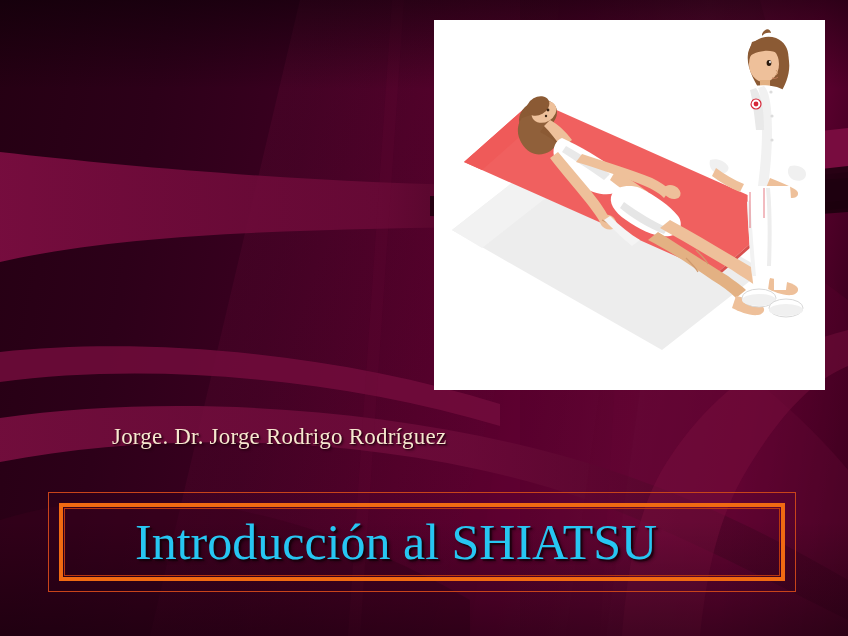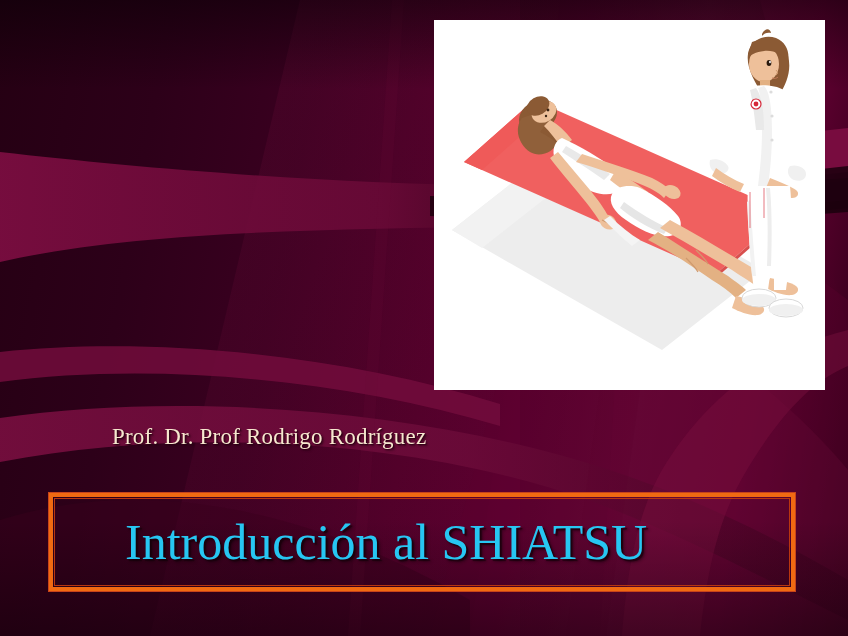--- a/index.html
+++ b/index.html
@@ -62,21 +62,21 @@
     white-space:nowrap;
   }
 
   
   #title-box{
     position:absolute;
     left:48px; top:492px;
     width:748px; height:100px;
     background:rgba(0,0,0,0);
     border:1px solid #c8441a;
-    padding:0;
+    padding:10px;
   }
   #title-box-mid{
     width:100%; height:100%;
     border:4px solid #f06a12;
     padding:1px;
   }
   #title-box-inner{
     width:100%; height:100%;
     border:1px solid #b8360f;
     display:flex;
@@ -262,21 +262,21 @@
 
       <ellipse cx="325" cy="278" rx="17" ry="9" fill="#ffffff" stroke="#d8d8d8" stroke-width="1"></ellipse>
       <ellipse cx="325" cy="280" rx="17" ry="6" fill="#f0f0f0"></ellipse>
       <ellipse cx="352" cy="288" rx="17" ry="9" fill="#ffffff" stroke="#d8d8d8" stroke-width="1"></ellipse>
       <ellipse cx="352" cy="290" rx="17" ry="6" fill="#f0f0f0"></ellipse>
 
       <path d="M316,172 L316,208 M330,168 L330,198" stroke="#d6293a" stroke-width="0.8" fill="none" opacity=".8"></path>
     </svg>
   </div>
 
-  <div id="subtitle">Prof. Dr. Prof Rodrigo Rodríguez</div>
+  <div id="subtitle">Jorge. Dr. Jorge Rodrigo Rodríguez</div>
 
   <div id="title-box">
     <div id="title-box-mid">
       <div id="title-box-inner">
         <div id="title">Introducción al SHIATSU</div>
       </div>
     </div>
   </div>
 
 </div>

